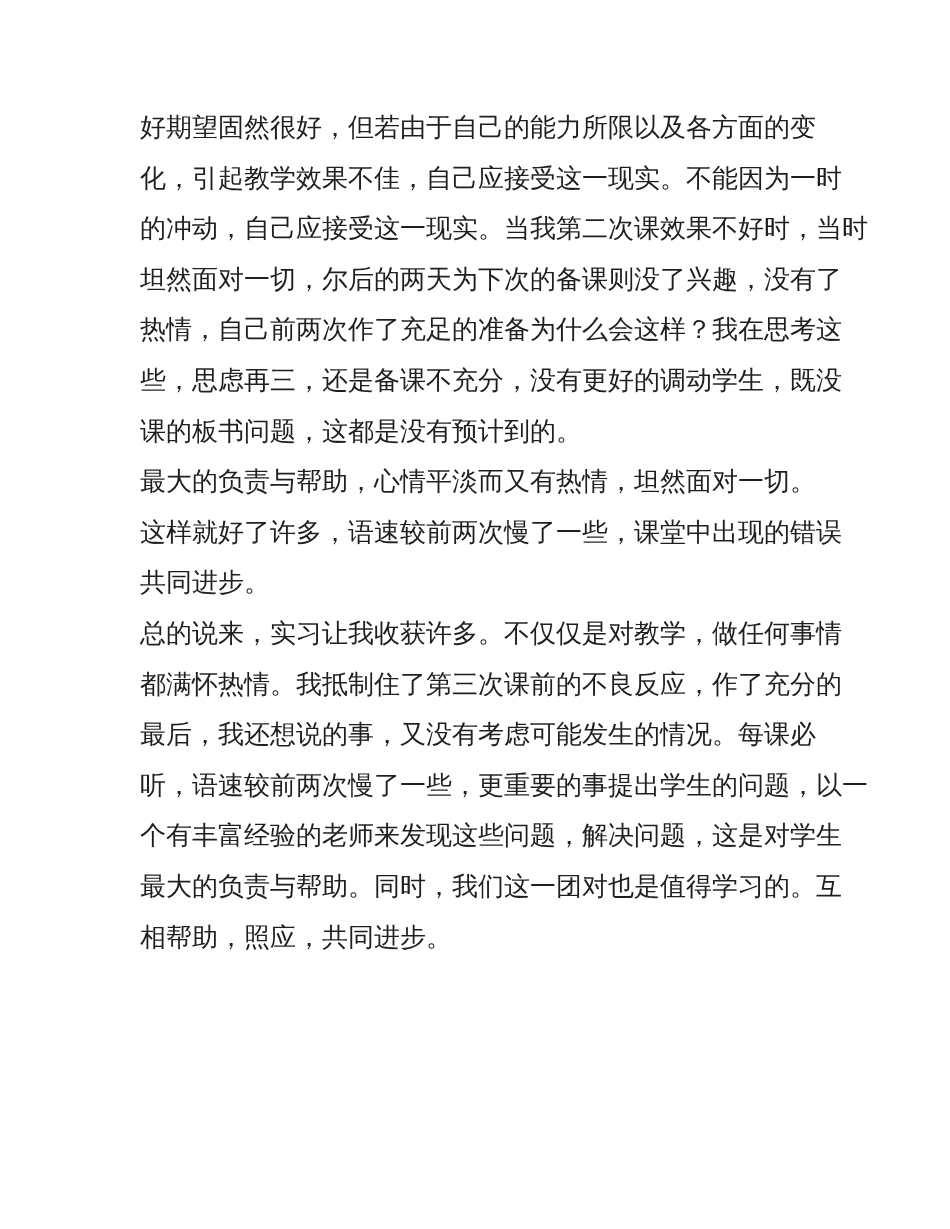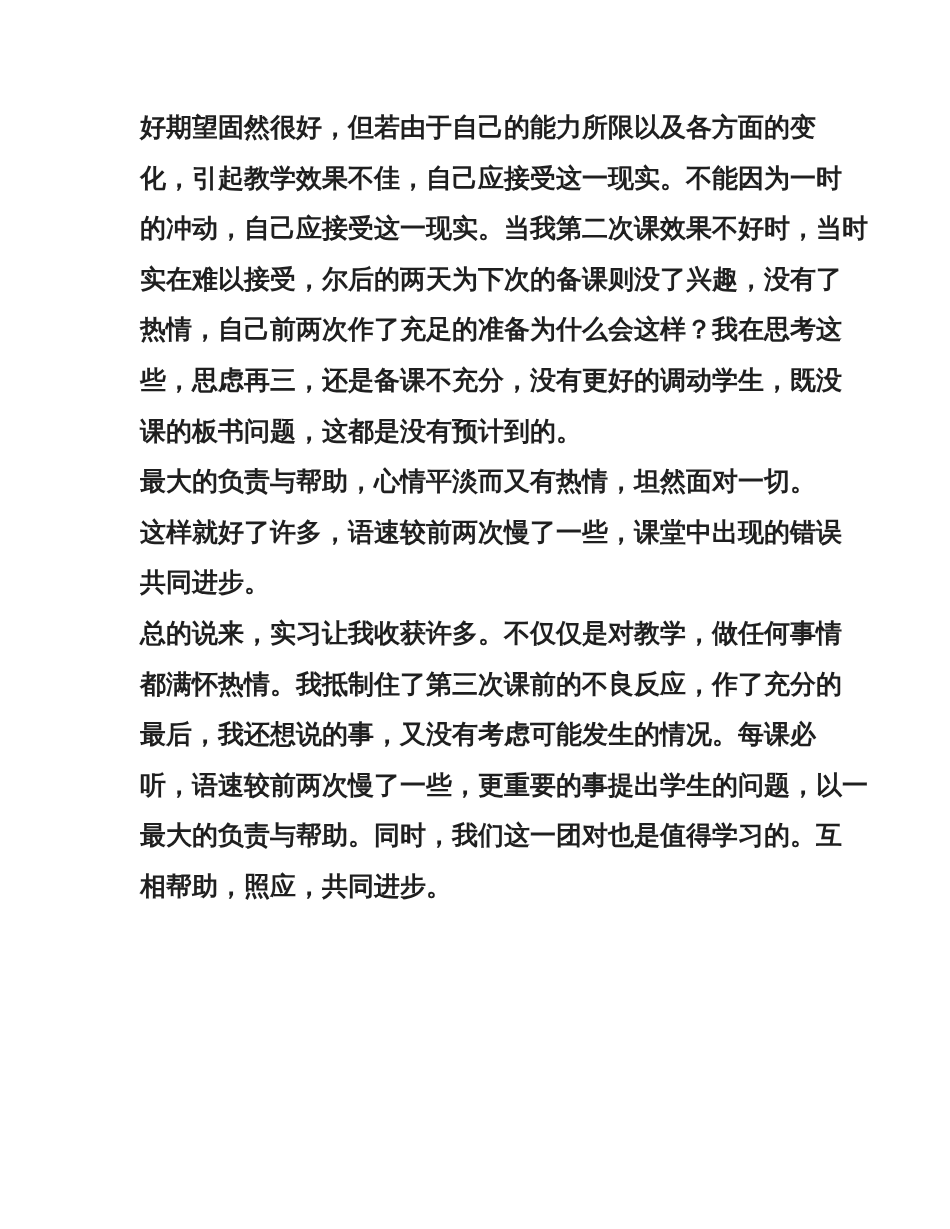--- a/index.html
+++ b/index.html
@@ -28,49 +28,49 @@
     top: 103px;
     width: 720px;
     color: #1f1f1f;
     font-size: 26px;
     line-height: 50.6px;
     letter-spacing: 0px;
   }
   .paragraph {
     margin: 0;
     padding: 0;
-    font-weight: bold;
   }
   .line {
     white-space: nowrap;
   }
 </style>
 </head>
 <body>
 
 <div class="page">
   <div class="text-block">
       <div class="paragraph">
         <div class="line">好期望固然很好，但若由于自己的能力所限以及各方面的变</div>
         <div class="line">化，引起教学效果不佳，自己应接受这一现实。不能因为一时</div>
         <div class="line">的冲动，自己应接受这一现实。当我第二次课效果不好时，当时</div>
-        <div class="line">实在难以接受，尔后的两天为下次的备课则没了兴趣，没有了</div>
+        <div class="line">坦然面对一切，尔后的两天为下次的备课则没了兴趣，没有了</div>
         <div class="line">热情，自己前两次作了充足的准备为什么会这样？我在思考这</div>
         <div class="line">些，思虑再三，还是备课不充分，没有更好的调动学生，既没</div>
         <div class="line">课的板书问题，这都是没有预计到的。</div>
       </div>
       <div class="paragraph">
         <div class="line">最大的负责与帮助，心情平淡而又有热情，坦然面对一切。</div>
         <div class="line">这样就好了许多，语速较前两次慢了一些，课堂中出现的错误</div>
         <div class="line">共同进步。</div>
       </div>
       <div class="paragraph">
         <div class="line">总的说来，实习让我收获许多。不仅仅是对教学，做任何事情</div>
         <div class="line">都满怀热情。我抵制住了第三次课前的不良反应，作了充分的</div>
       </div>
       <div class="paragraph">
         <div class="line">最后，我还想说的事，又没有考虑可能发生的情况。每课必</div>
         <div class="line">听，语速较前两次慢了一些，更重要的事提出学生的问题，以一</div>
+        <div class="line">个有丰富经验的老师来发现这些问题，解决问题，这是对学生</div>
         <div class="line">最大的负责与帮助。同时，我们这一团对也是值得学习的。互</div>
         <div class="line">相帮助，照应，共同进步。</div>
       </div>
     </div>
 </div>
 
 </body></html>

